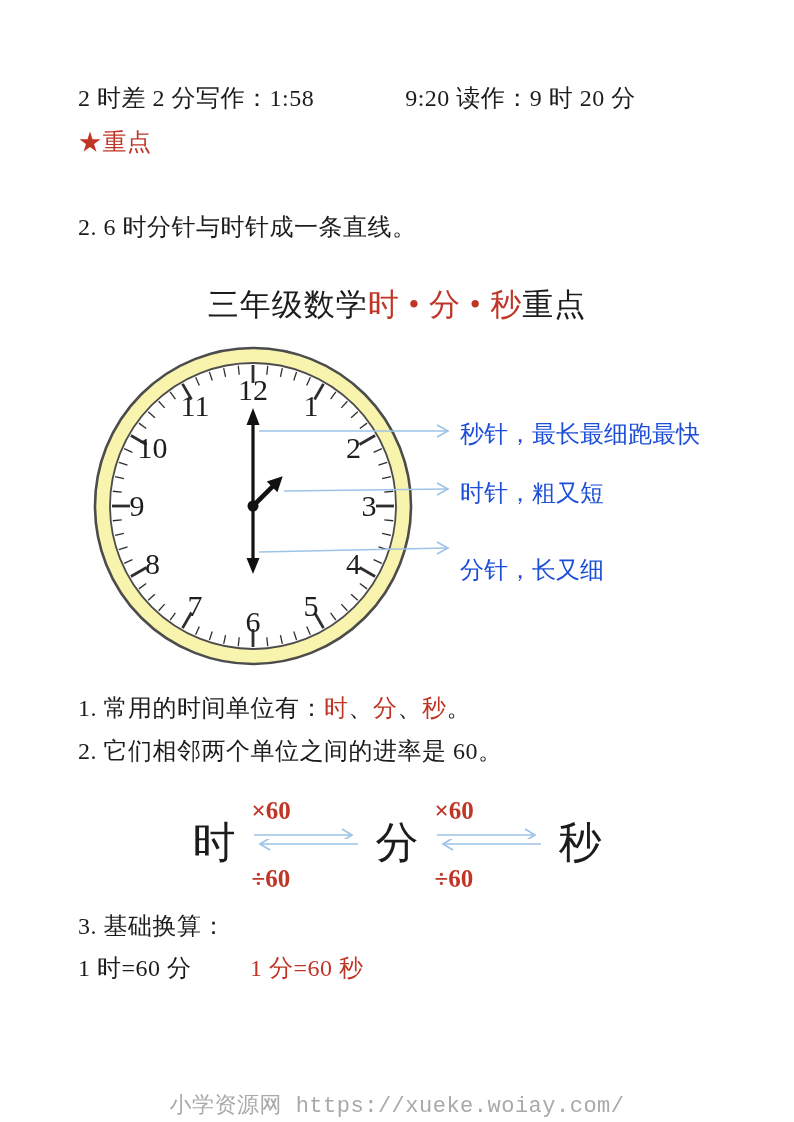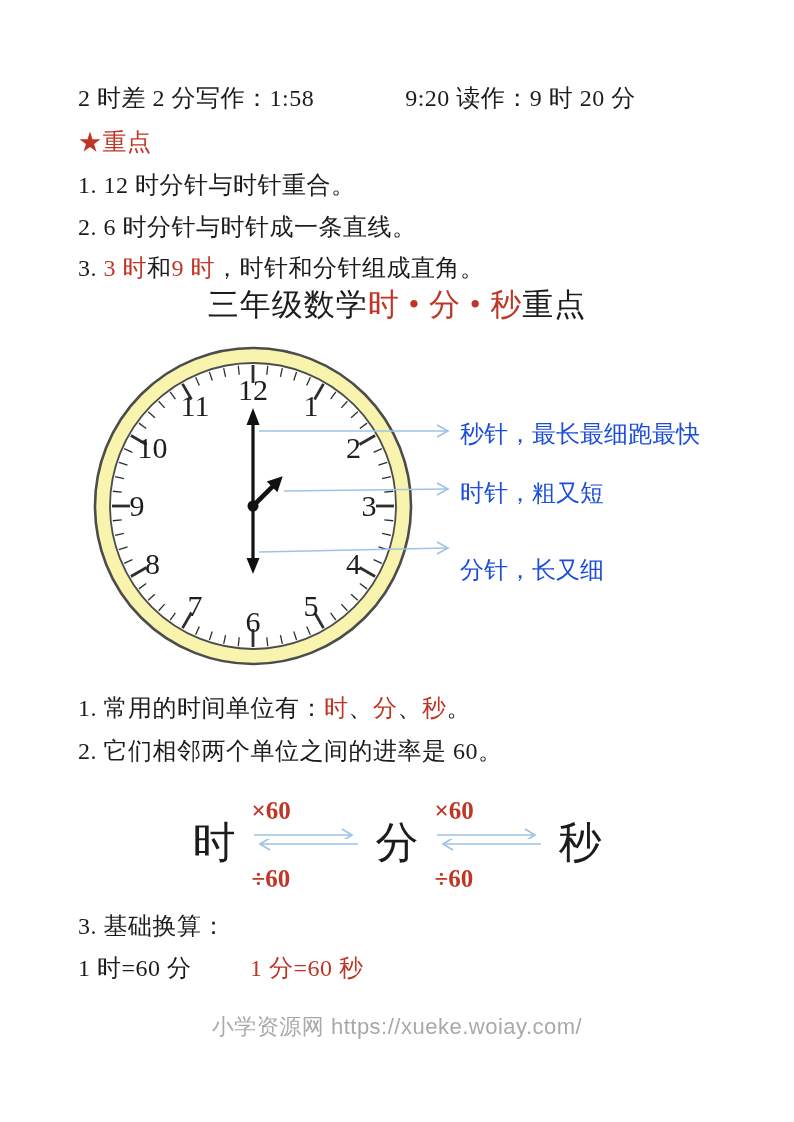--- a/index.html
+++ b/index.html
@@ -52,48 +52,44 @@
     gap: 16px;
   }
   .conv-node { font-size: 43px; line-height: 1; padding-bottom: 4px; }
   .conv-group { display: flex; flex-direction: column; align-items: flex-start; width: 108px; }
   .conv-label { font-size: 25px; line-height: 1.1; color: #bf3526; font-weight: bold; }
   .conv-label.mul { margin-bottom: 2px; }
   .conv-label.div { margin-top: 14px; }
   .conv-arrow { display: block; }
   .footer {
     position: absolute;
-    top: 1012px;
+    top: 1090px;
     left: 0;
     width: 100%;
     text-align: center;
     font-size: 22px;
     color: #a9a9a9;
-    font-family: Liberation Sans, sans-serif;
+    font-family: Liberation Mono, monospace;
     letter-spacing: 0.5px;
   }
 </style>
 </head>
 <body>
 
 <div class="page">
 
   <div class="line" style="top:82px;">
     <span>2 时差 2 分写作：1:58</span>
     <span style="display:inline-block;width:78px;"></span>
     <span>9:20 读作：9 时 20 分</span>
   </div>
 
   <div class="line red" style="top:126px;">★重点</div>
 
-  <div class="line" style="top:169px;">1. 12 时分针与时针重合。</div>
   <div class="line" style="top:211px;">2. 6 时分针与时针成一条直线。</div>
-  <div class="line" style="top:252px;">
-    <span>3. </span><span class="red">3 时</span><span>和</span><span class="red">9 时</span><span>，时针和分针组成直角。</span>
-  </div>
 
   <div class="title">
     <span>三年级数学</span><span class="red">时 • 分 • 秒</span><span>重点</span>
   </div>
 
   <div class="clock-wrap">
     <svg class="clock-svg" width="794" height="350" viewBox="0 0 794 350">
       <circle cx="253" cy="178" r="158" fill="#f8f4ae" stroke="#4c4c4c" stroke-width="2.6"></circle>
       <circle cx="253" cy="178" r="143" fill="#ffffff" stroke="#4c4c4c" stroke-width="1.8"></circle>
       <g id="ticks">

